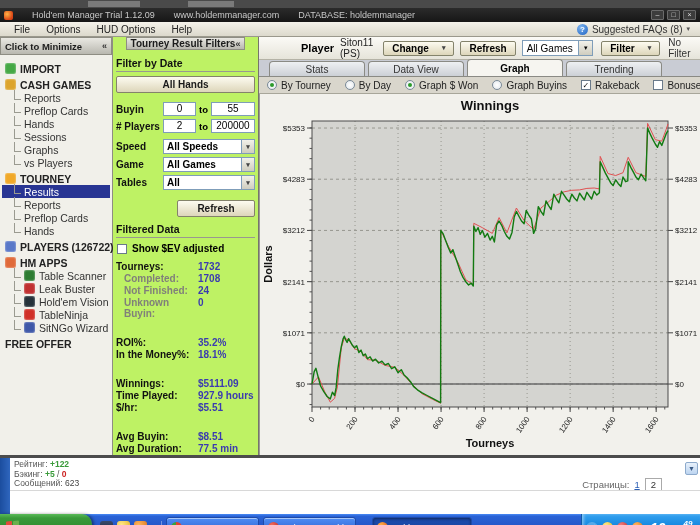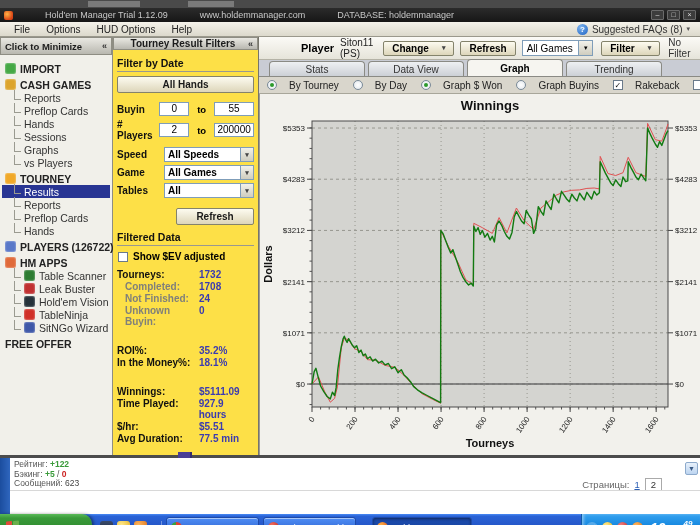--- a/index.html
+++ b/index.html
@@ -3,21 +3,21 @@
 <meta charset="utf-8">
 <style>
   * { box-sizing: border-box; margin: 0; padding: 0; }
   html,body { width:700px; height:525px; overflow:hidden; }
   body { font-family:"Liberation Sans", sans-serif; font-size:11px; background:#808080; }
   .screen { position:relative; width:700px; height:525px; overflow:hidden; background:#b0b0a8; }
 
   
   .bgstrip { height:8px; background:#4a4a4a; position:relative; }
   .bgstrip .blk { position:absolute; top:1px; height:6px; background:#7a7a7a; }
-  .titlebar { height:14px; background:linear-gradient(#2b2b2b,#161616); color:#c8c8c8; display:flex; align-items:center; font-size:9px; padding:0 4px; gap:32px; }
+  .titlebar { height:14px; background:linear-gradient(#2b2b2b,#161616); color:#c8c8c8; display:flex; align-items:center; font-size:9px; padding:0 4px; gap:19px; }
   .app-icon { width:9px; height:9px; border-radius:2px; background:radial-gradient(circle at 35% 35%, #ffb347, #d84315 70%); flex:0 0 auto; }
   .titlebar .t { white-space:nowrap; }
   .win-ctls { margin-left:auto; display:flex; gap:3px; }
   .win-ctl { width:13px; height:10px; background:#3c3c3c; border:1px solid #6a6a6a; color:#ddd; font-size:7px; line-height:8px; text-align:center; border-radius:1px; }
 
   .menubar { height:15px; background:linear-gradient(#f4f2ea,#dcd9cc); border-bottom:1px solid #9a988c; display:flex; align-items:center; padding:0 6px; gap:0; }
   .menu-item { padding:1px 8px; font-size:10px; color:#222; }
   .faq { margin-left:auto; display:flex; align-items:center; gap:4px; font-size:10px; color:#333; padding-right:4px; }
   .faq-icon { width:11px; height:11px; border-radius:50%; background:radial-gradient(circle at 35% 30%, #7db4ee, #1d62c4); color:#fff; font-size:8px; font-weight:bold; text-align:center; line-height:11px; }
   .faq-arrow { font-size:7px; color:#555; }
@@ -31,30 +31,30 @@
   .sidebar { width:113px; background:#f1f0ea; border-right:1px solid #8e8d83; display:flex; flex-direction:column; }
   .tree { padding:4px 2px; }
   .tree-row { display:flex; align-items:center; height:13px; font-size:10.5px; color:#222; white-space:nowrap; padding-left:3px; }
   .tree-row.section { font-weight:bold; margin-top:3px; }
   .tree-row.child { padding-left:12px; color:#333; }
   .tree-row.selected { background:#283593; color:#fff; }
   .tree-icon { width:11px; height:11px; border-radius:2px; margin-right:4px; flex:0 0 auto; box-shadow: inset 0 0 2px rgba(255,255,255,.7); }
   .twig { width:7px; height:10px; border-left:1px solid #9a9a90; border-bottom:1px solid #9a9a90; margin-right:3px; margin-top:-6px; flex:0 0 auto; }
 
   
-  .fpanel { width:146px; background:#fde047; border-right:1px solid #76756b; display:flex; flex-direction:column; }
+  .fpanel { width:146px; background:#bef264; border-right:1px solid #76756b; display:flex; flex-direction:column;align-items:center; }
   .fbody { padding:3px 4px 0 4px; flex:1; display:flex; flex-direction:column; }
   .sec-label { font-weight:bold; font-size:10.5px; color:#111; margin:4px 0 3px 0; border-bottom:1px solid #999890; padding-bottom:2px; }
   .btn { background:linear-gradient(#fdfbf0,#ddd6ba); border:1px solid #84836b; border-radius:2px; font-weight:bold; font-size:10px; color:#1a1a1a; text-align:center; padding:2px 0; }
   .allhands { width:100%; margin:1px 0 6px 0; }
   .frow { display:flex; align-items:center; margin:3px 0; }
   .frow .flabel { width:47px; font-weight:bold; font-size:10px; color:#111; }
   .fin { background:#fff; border:1px solid #7f9db9; font-size:10px; text-align:center; height:14px; }
   .fin.n1 { width:33px; } .fin.n2 { width:44px; }
-  .toword { width:28px; text-align:center; font-weight:bold; font-size:9.5px; }
+  .toword { width:15px; text-align:center; font-weight:bold; font-size:9.5px; }
   .fsel { flex:1; background:#fff; border:1px solid #7f9db9; height:15px; display:flex; align-items:center; font-size:10px; font-weight:bold; padding-left:3px; position:relative; }
   .fsel .dd { position:absolute; right:0; top:0; width:13px; height:13px; background:linear-gradient(#f2f1ea,#cfcdbf); border-left:1px solid #7f9db9; text-align:center; font-size:7px; line-height:13px; color:#444; }
   .refresh-row { display:flex; justify-content:flex-end; margin:7px 0 2px 0; }
   .refresh-btn { width:78px; }
   .evrow { display:flex; align-items:center; gap:5px; margin:2px 0 6px 1px; }
   .cbx { width:10px; height:10px; background:#fff; border:1px solid #6a7a8a; font-size:8px; line-height:9px; text-align:center; color:#111; flex:0 0 auto; }
   .evrow .lbl { font-weight:bold; font-size:10px; }
   .stat-row { display:flex; font-size:10px; font-weight:bold; margin:1px 0; }
   .stat-row .stat-label { width:82px; color:#111; }
   .stat-row.sub .stat-label { color:#80807a; padding-left:8px; }
@@ -73,21 +73,21 @@
   .pb-right { margin-left:auto; display:flex; align-items:center; gap:8px; }
   .psel { background:#fff; border:1px solid #7f9db9; height:16px; width:82px; display:flex; align-items:center; font-size:10px; padding-left:4px; position:relative; }
   .psel .dd { position:absolute; right:0; top:0; width:14px; height:14px; background:linear-gradient(#f2f1ea,#cfcdbf); border-left:1px solid #7f9db9; text-align:center; font-size:7px; line-height:14px; }
   .nofilter { font-size:10px; color:#333; padding-right:6px; }
 
   .tabsrow { height:17px; background:#c9ccd4; display:flex; align-items:flex-end; padding-left:10px; gap:3px; border-bottom:1px solid #8a8a84; }
   .tab { height:15px; min-width:96px; text-align:center; font-size:10px; color:#333; background:linear-gradient(#eef0f2,#ccd0d6); border:1px solid #8a8a84; border-bottom:none; border-radius:4px 4px 0 0; line-height:15px; }
   .tab.active { background:#f6f5f0; font-weight:bold; height:17px; line-height:17px; color:#000; }
 
   .ctlrow { height:17px; background:#d9d6cc; border-bottom:1px solid #a8a69a; display:flex; align-items:center; padding-left:8px; white-space:nowrap; overflow:hidden; }
-  .ctl { display:inline-flex; align-items:center; gap:12px; margin-right:14px; font-size:10px; color:#222; }
+  .ctl { display:inline-flex; align-items:center; gap:4px; margin-right:14px; font-size:10px; color:#222; }
   .radio { width:10px; height:10px; border-radius:50%; background:radial-gradient(#fff,#dfe5ea); border:1px solid #7a8a98; position:relative; flex:0 0 auto; }
   .radio.on::after { content:""; position:absolute; left:2px; top:2px; width:4px; height:4px; border-radius:50%; background:#2c9a2c; }
   .grp-gap { width:26px; } .grp-gap2 { width:40px; }
 
   .chartwrap { flex:1; background:#f2f1ec; border-left:1px solid #9a9a94; padding:1px 0 0 0; }
   svg text { font-family:"Liberation Sans", sans-serif; }
 
   
   .browserstrip { height:56px; background:#fff; position:relative; display:flex; }
   .bs-edge { width:10px; background:linear-gradient(90deg,#1b4d9e,#2f66be); height:100%; }
@@ -338,20 +338,24 @@
               <span class="stat-label">Winnings:</span>
               <span class="stat-value">$5111.09</span>
             </div>
             <div class="stat-row">
               <span class="stat-label">Time Played:</span>
               <span class="stat-value">927.9 hours</span>
             </div>
             <div class="stat-row">
               <span class="stat-label">$/hr:</span>
               <span class="stat-value">$5.51</span>
+            </div>
+            <div class="stat-row gap">
+              <span class="stat-label">Avg Buyin:</span>
+              <span class="stat-value">$8.51</span>
             </div>
             <div class="stat-row">
               <span class="stat-label">Avg Duration:</span>
               <span class="stat-value">77.5 min</span>
             </div>
           </div>
         <div class="histogram" id="histogram">
             <div class="hbar" style="height: 44px; background: rgb(74, 63, 150);"></div>
             <div class="hbar" style="height: 19px; background: rgb(74, 63, 150);"></div>
             <div class="hbar" style="height: 18px; background: rgb(74, 63, 150);"></div>

